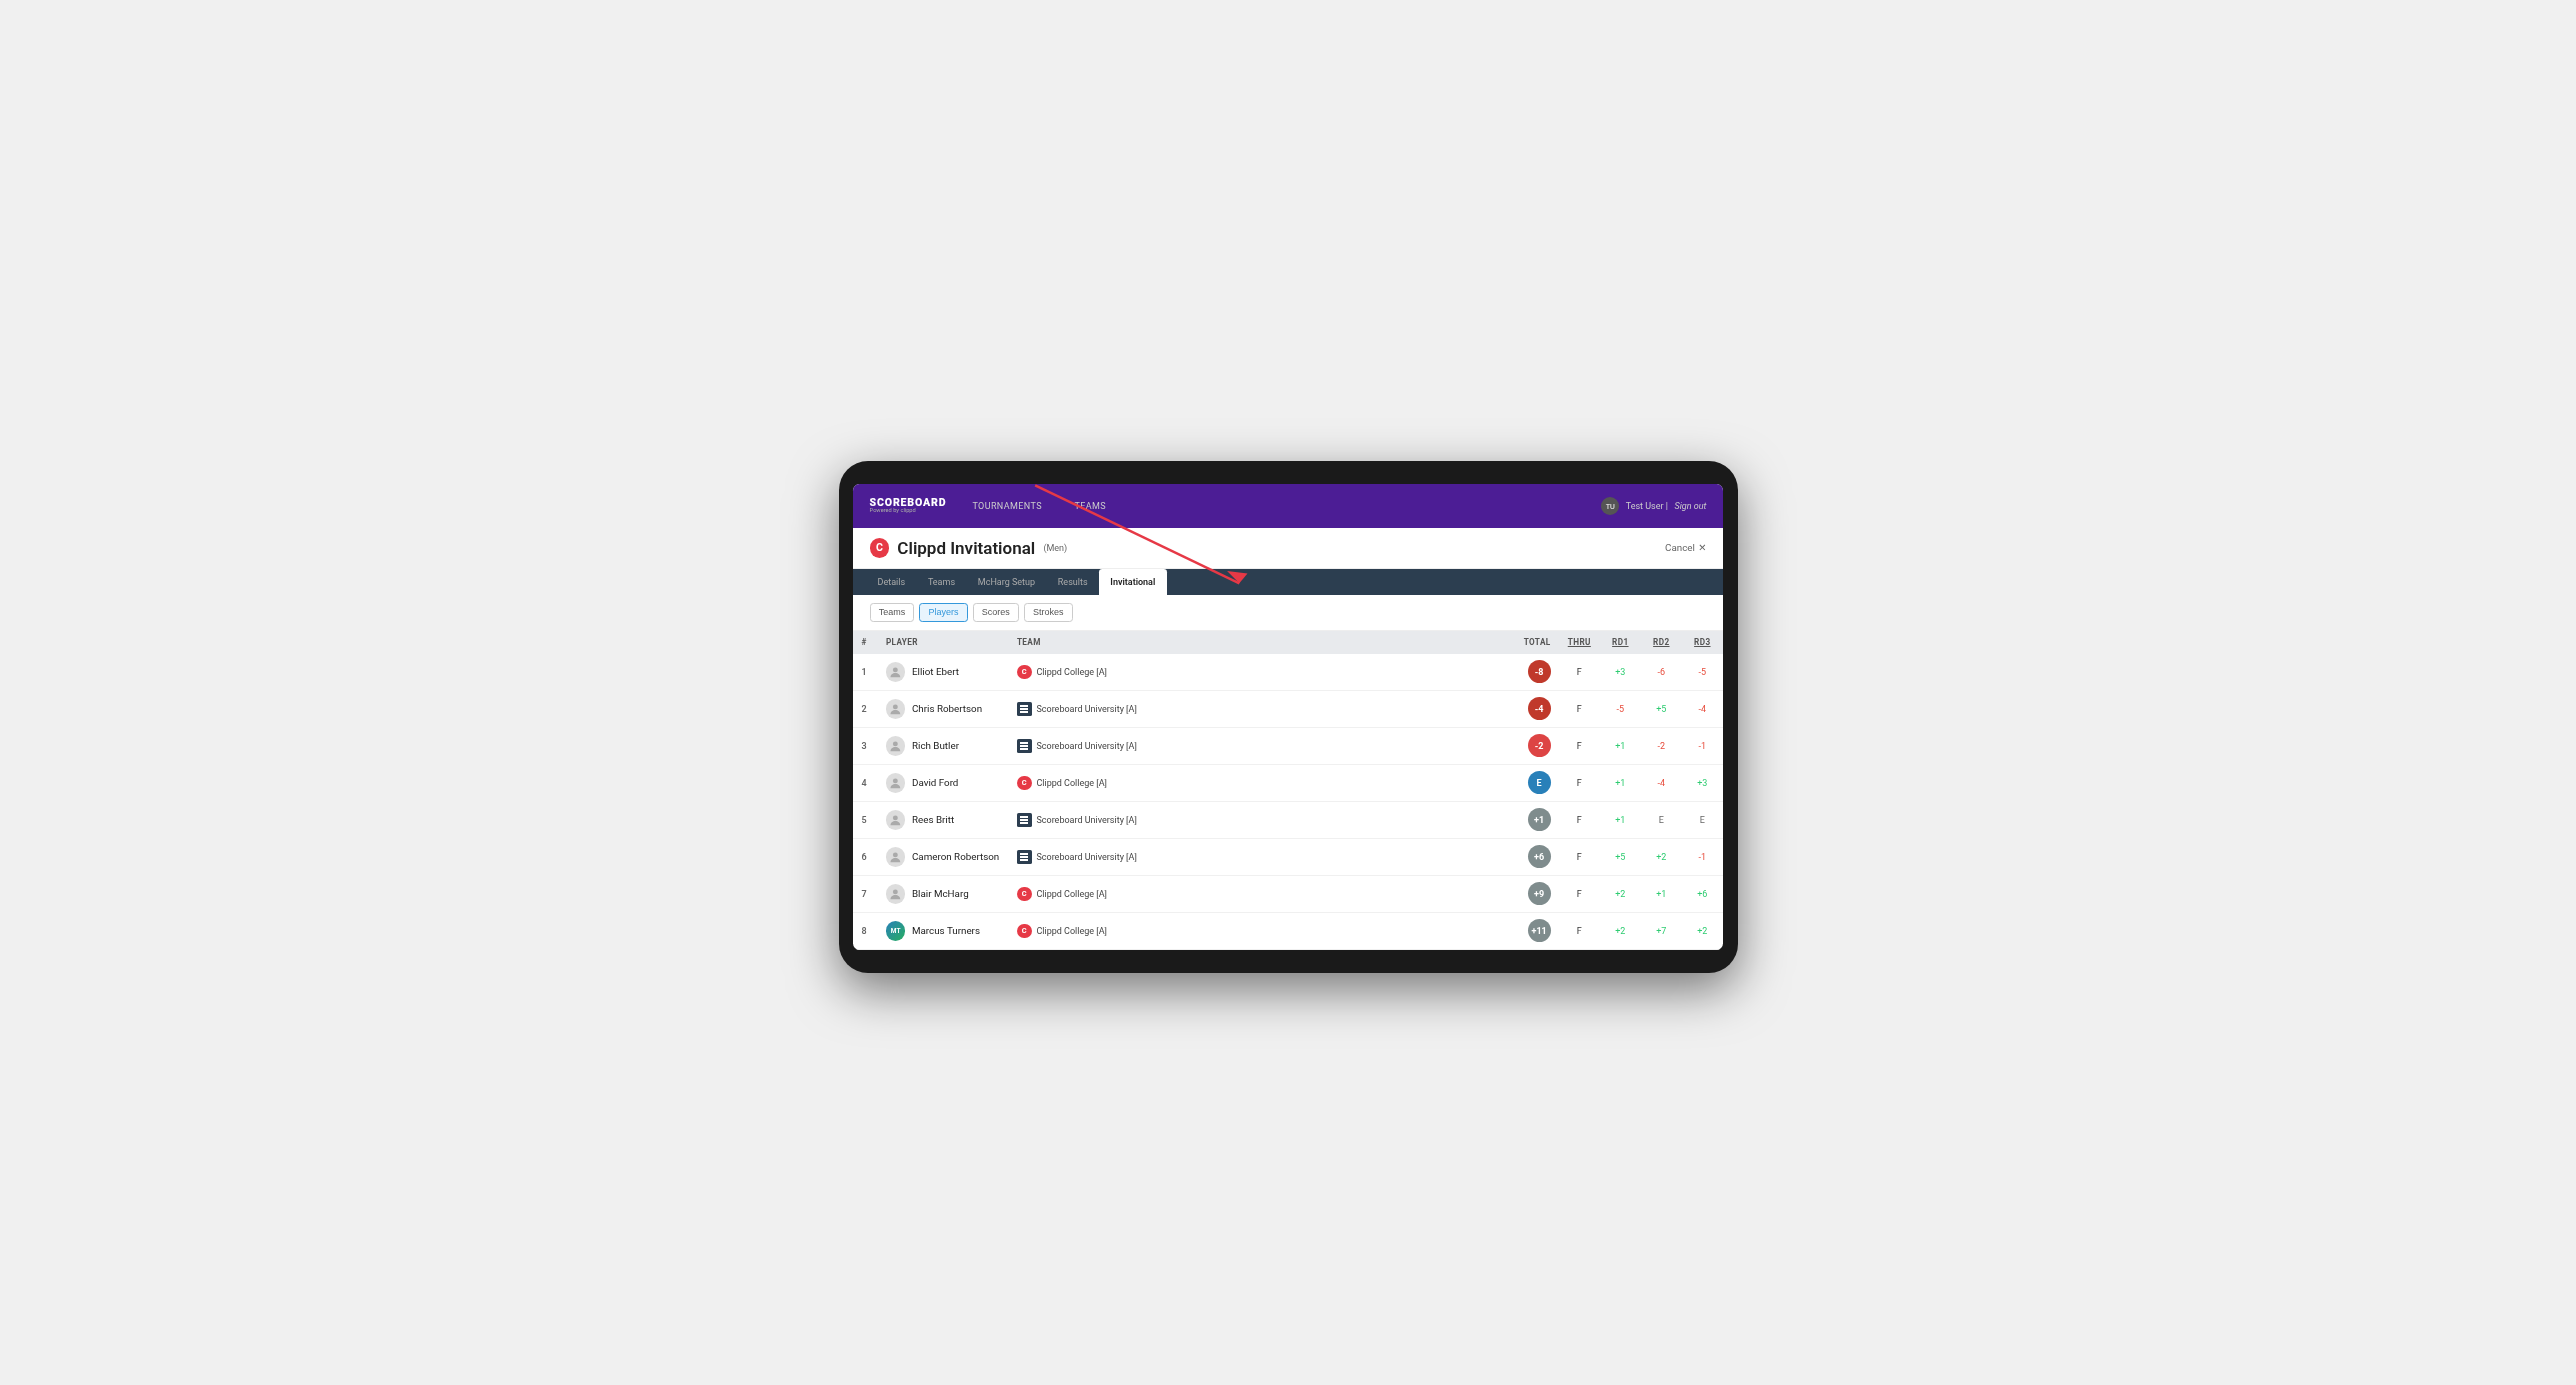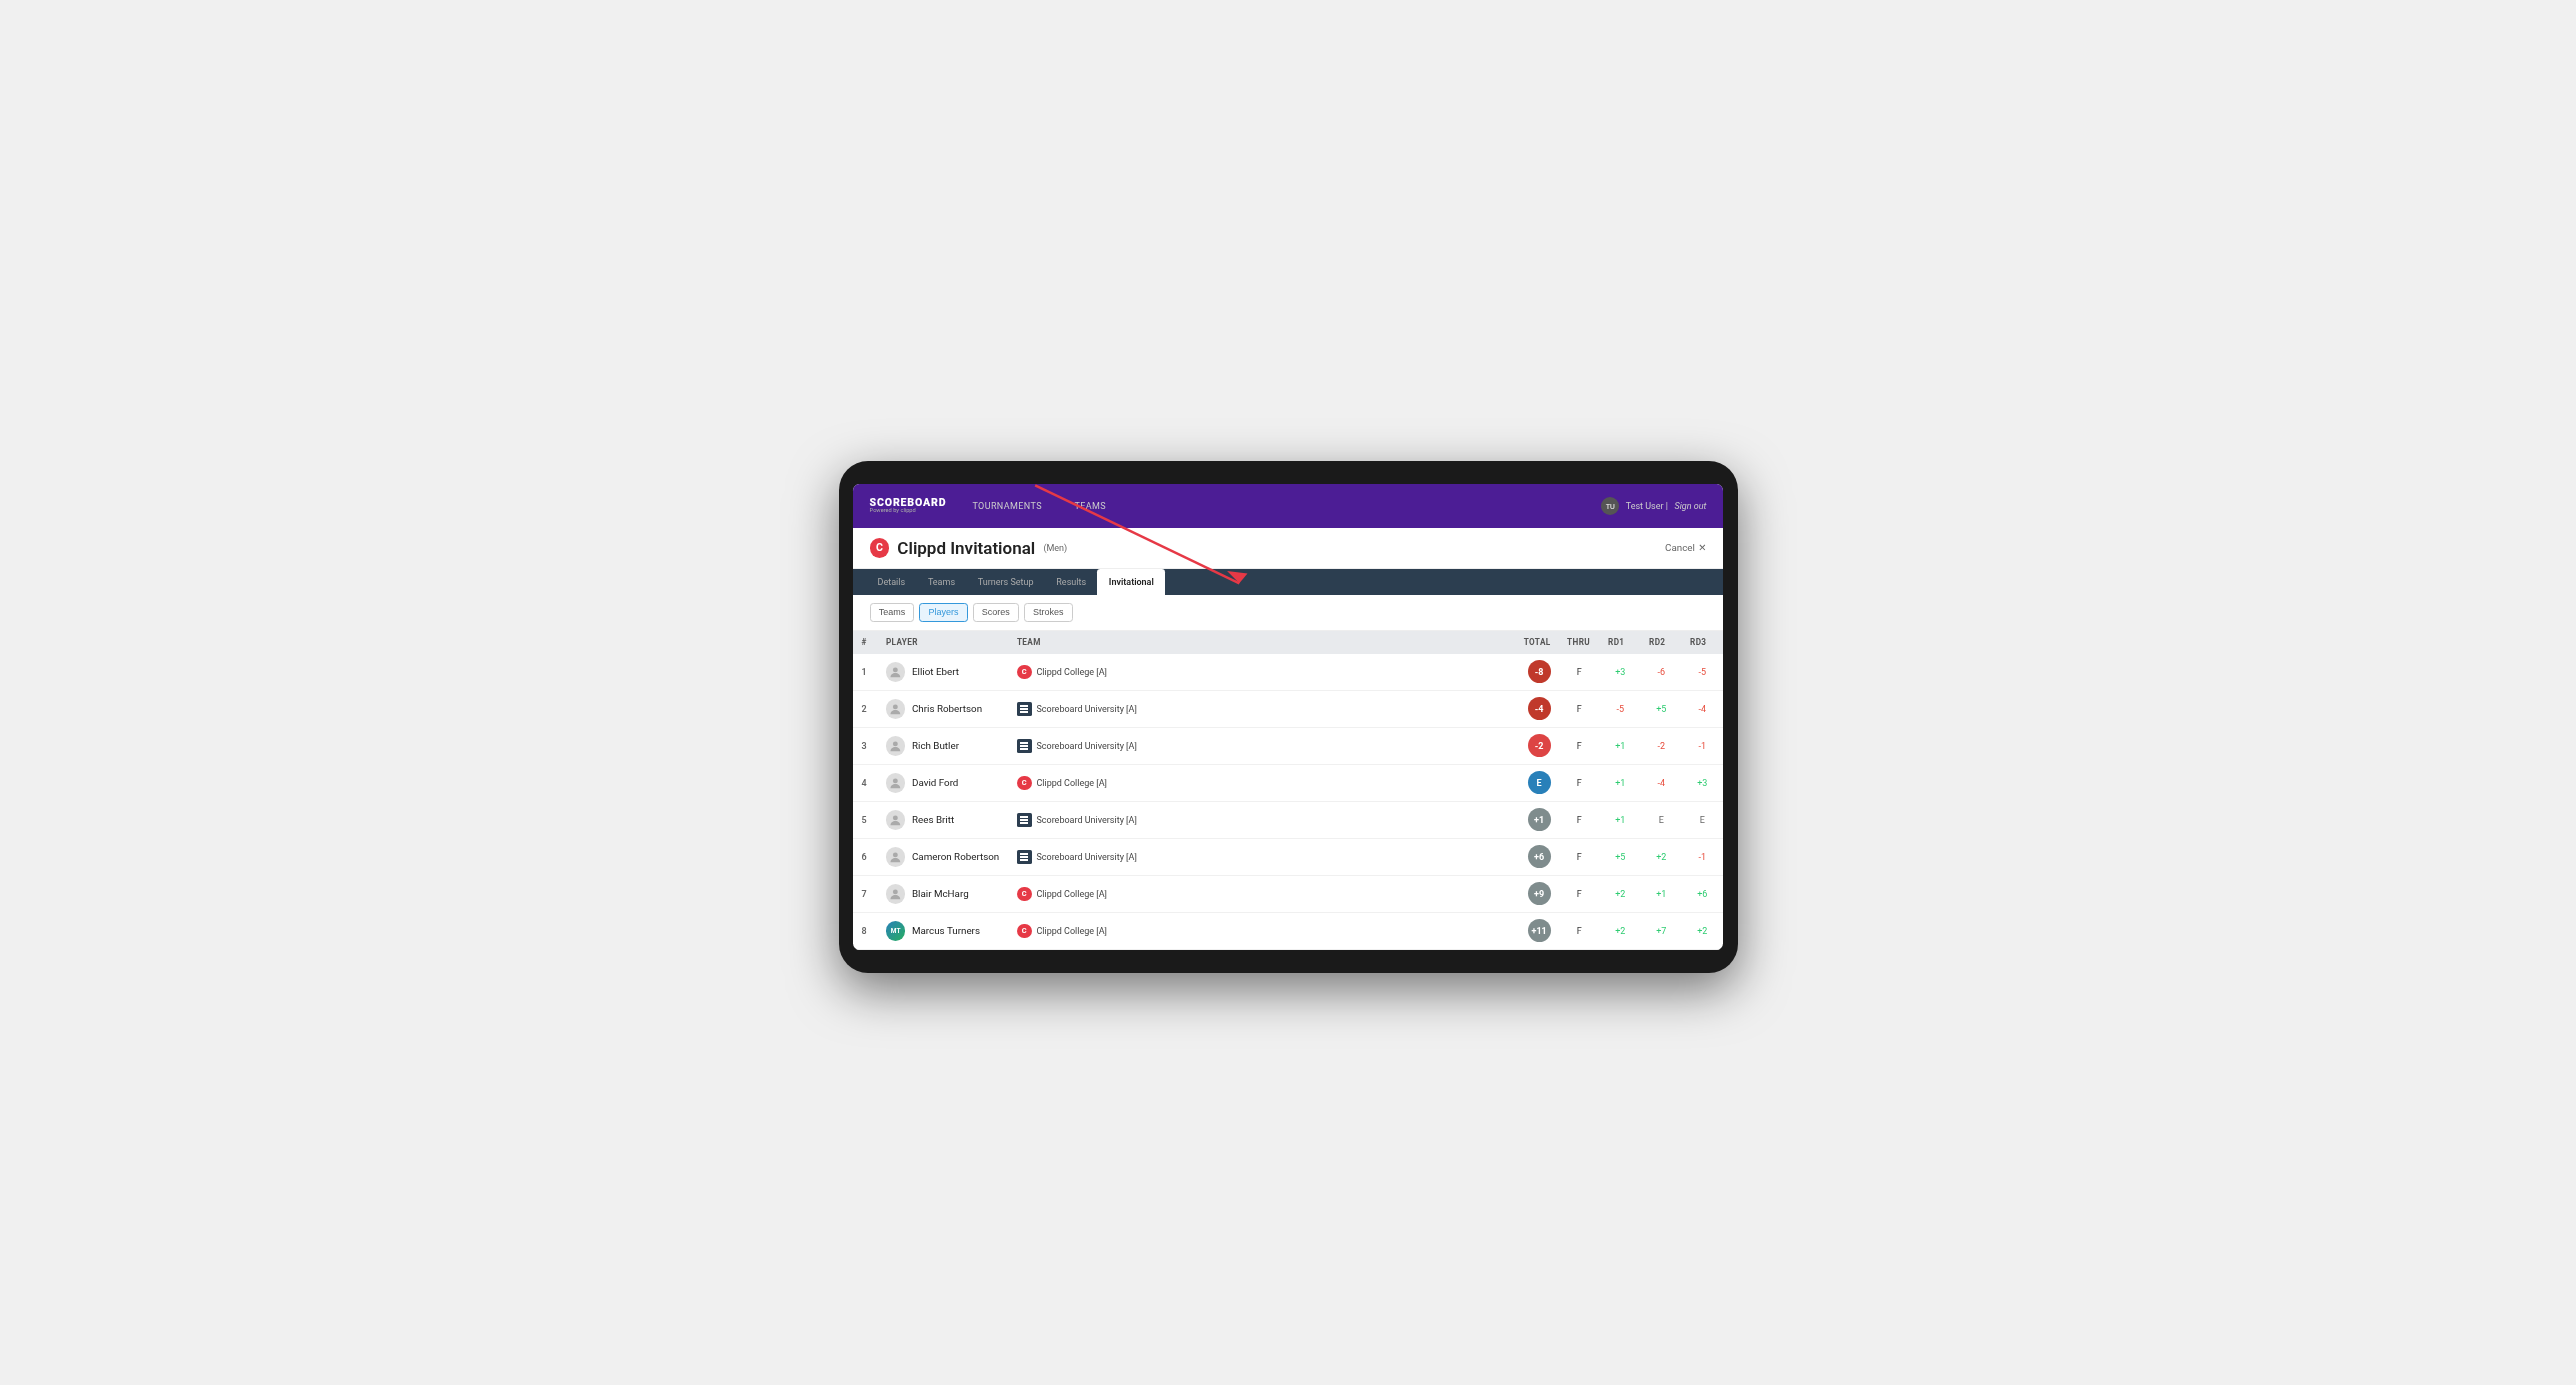--- a/index.html
+++ b/index.html
@@ -214,21 +214,22 @@
       font-weight: 700;
       color: #555;
       text-align: left;
       text-transform: uppercase;
       letter-spacing: 0.4px;
     }
     .leaderboard-table thead th.right {
       text-align: right;
     }
     .leaderboard-table thead th.center {
-      text-align: left;
+      text-align: center;
+      text-decoration: underline;
     }
     .leaderboard-table tbody tr {
       border-bottom: 0.8px solid #f0f0f0;
     }
     .leaderboard-table tbody td {
       padding: 6.5px 8.2px;
       font-size: 9px;
       color: #333;
     }
     .leaderboard-table tbody td.right {
@@ -387,21 +388,21 @@
         </div>
         <div class="cancel-btn">
           <span>Cancel</span>
           <span>✕</span>
         </div>
       </div>
 
       <div class="tab-bar">
         <div class="tab-item">Details</div>
         <div class="tab-item">Teams</div>
-        <div class="tab-item">Turners Setup</div>
+        <div class="tab-item">McHarg Setup</div>
         <div class="tab-item">Results</div>
         <div class="tab-item active">Invitational</div>
       </div>
 
       <div class="filter-bar">
         <button class="filter-btn">Teams</button>
         <button class="filter-btn active">Players</button>
         <button class="filter-btn">Scores</button>
         <button class="filter-btn">Strokes</button>
       </div>

